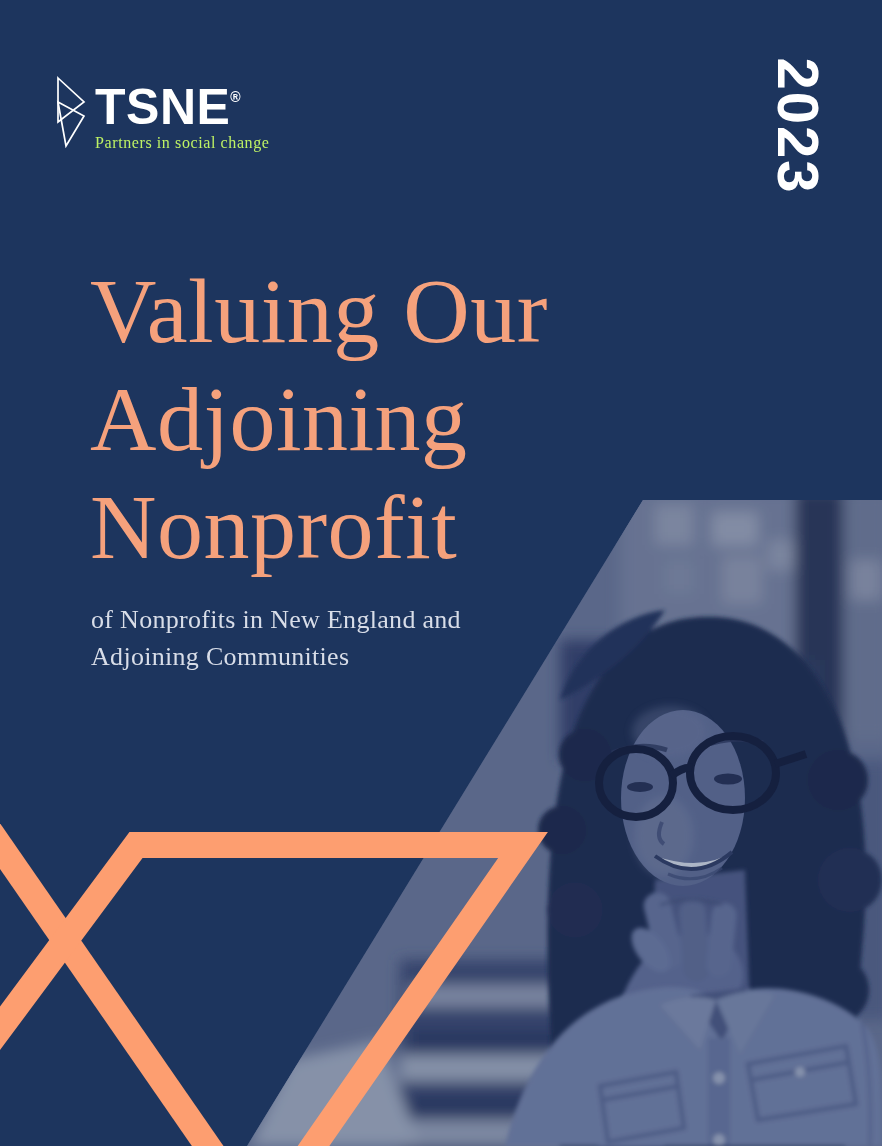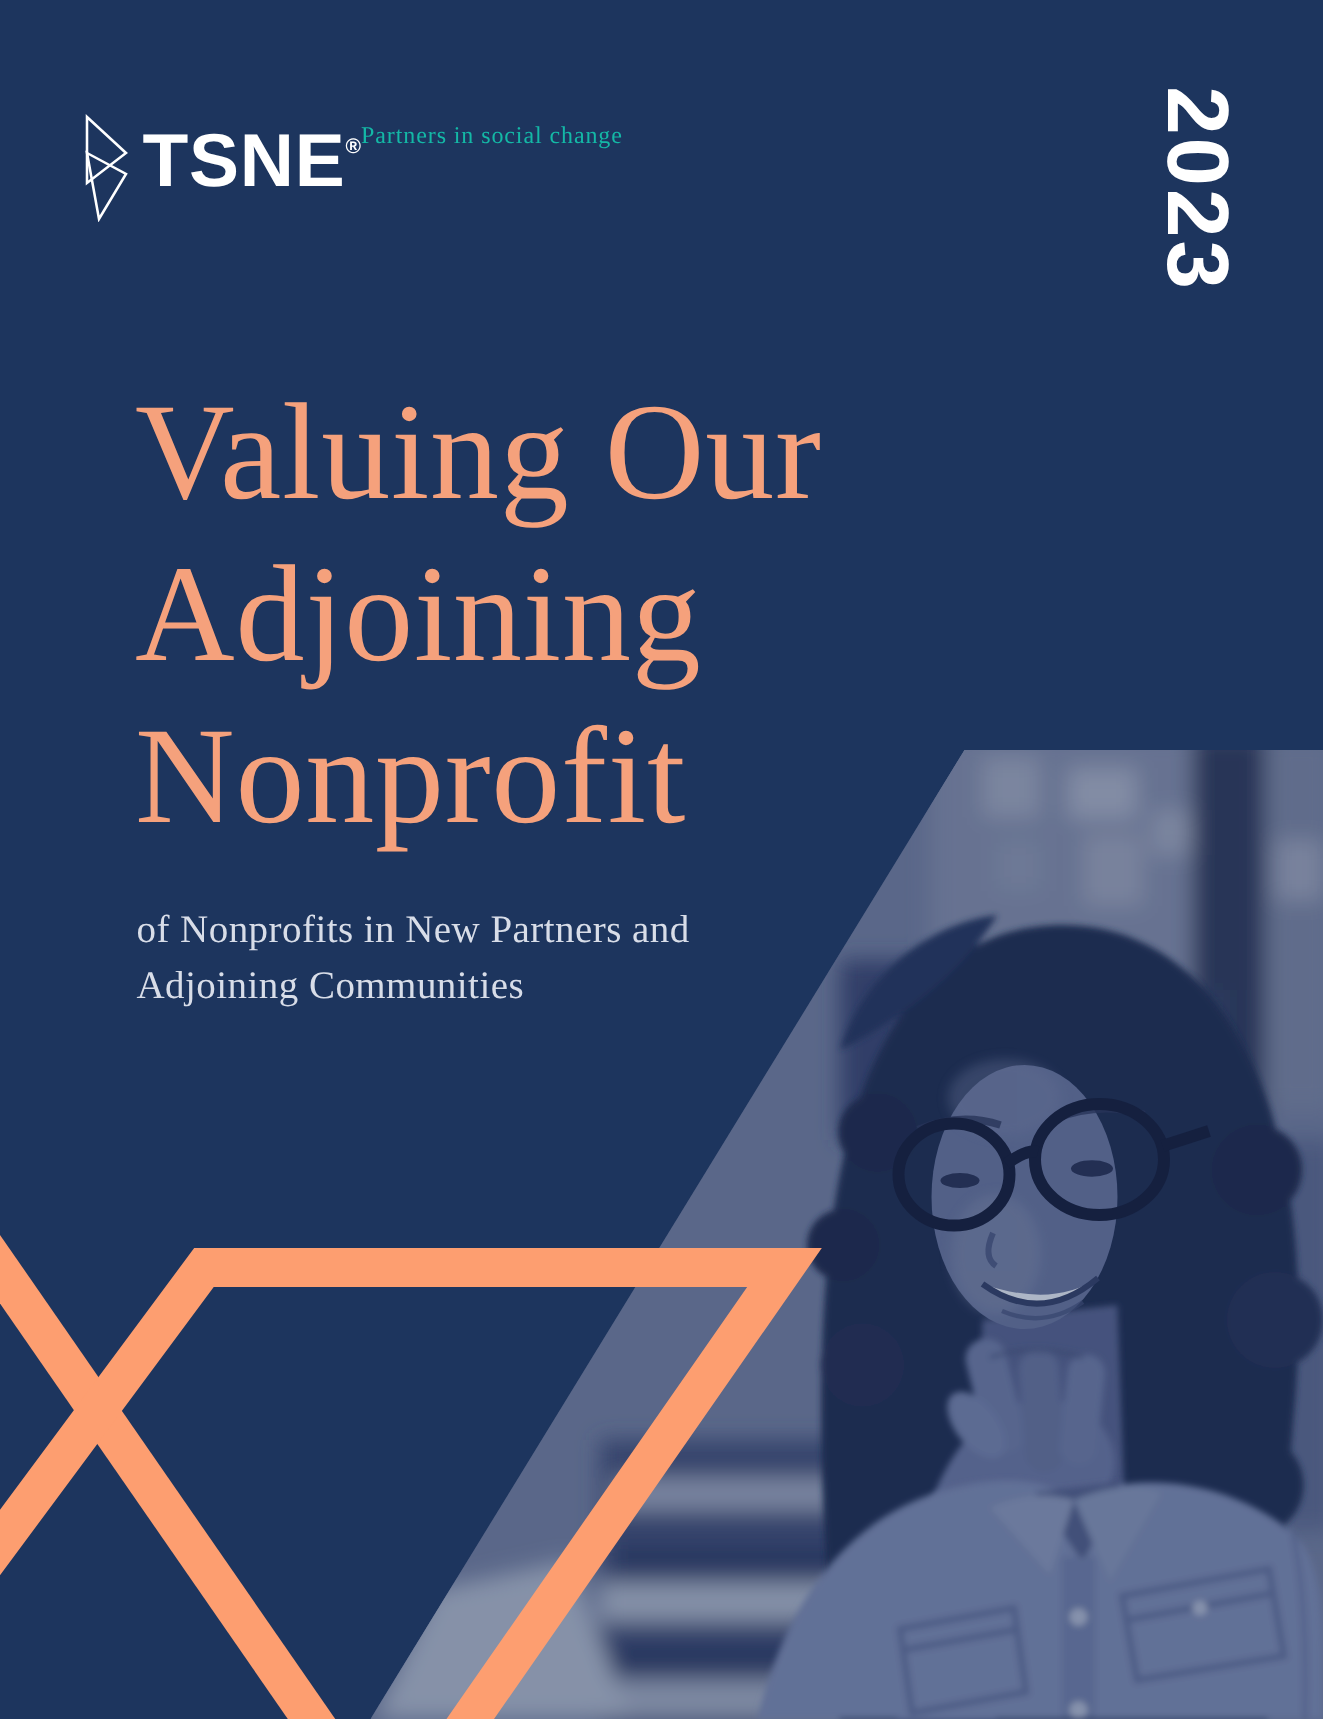--- a/index.html
+++ b/index.html
@@ -6,42 +6,42 @@
   .page{
     position:relative;
     width:882px;height:1146px;
     background:#1d355e;
     overflow:hidden;
     font-family:"Liberation Serif", serif;
   }
   
   .logo{position:absolute;left:56px;top:76px;display:flex;align-items:flex-start;gap:9px;}
   .logomark{width:30px;height:72px;}
-  .logo-text{display:flex;flex-direction:row;}
+  .logo-text{display:flex;flex-direction:column;}
   .wordmark{
     font-family:"Liberation Sans", sans-serif;
     font-weight:bold;font-size:50px;line-height:42px;
     color:#ffffff;letter-spacing:0.5px;white-space:nowrap;
   }
   .regmark{font-size:14px;vertical-align:22px;font-weight:bold;letter-spacing:0;}
   .tagline{
     font-family:"Liberation Serif", serif;
-    font-size:16px;color:#14b8a6;margin-top:6px;letter-spacing:0.6px;white-space:nowrap;
+    font-size:16px;color:#bef264;margin-top:6px;letter-spacing:0.6px;white-space:nowrap;
   }
   
   .year{
     position:absolute;left:798px;top:126px;
     transform:translate(-50%,-50%) rotate(90deg);
     font-family:"Liberation Sans", sans-serif;
     font-weight:bold;font-size:58px;letter-spacing:2px;
     color:#ffffff;white-space:nowrap;
   }
   
   .title{
-    position:absolute;left:90px;top:247px;
+    position:absolute;left:90px;top:257px;
     font-size:92px;line-height:108px;font-weight:400;
     color:#f5a17c;letter-spacing:0.5px;
   }
   .title span{display:block;}
   
   .subtitle{
     position:absolute;left:91px;top:601px;
     font-size:26px;line-height:37px;color:#d8dde8;letter-spacing:0.3px;
   }
   .subtitle span{display:block;}
@@ -206,17 +206,17 @@
 
   <div class="year">2023</div>
 
   <h1 class="title" style="margin:0;font-weight:400;">
     <span>Valuing Our</span>
     <span>Adjoining</span>
     <span>Nonprofit</span>
   </h1>
 
   <p class="subtitle" style="margin:0;">
-    <span>of Nonprofits in New Partners and</span>
+    <span>of Nonprofits in New England and</span>
     <span>Adjoining Communities</span>
   </p>
 
 </div>
 
 </body></html>

